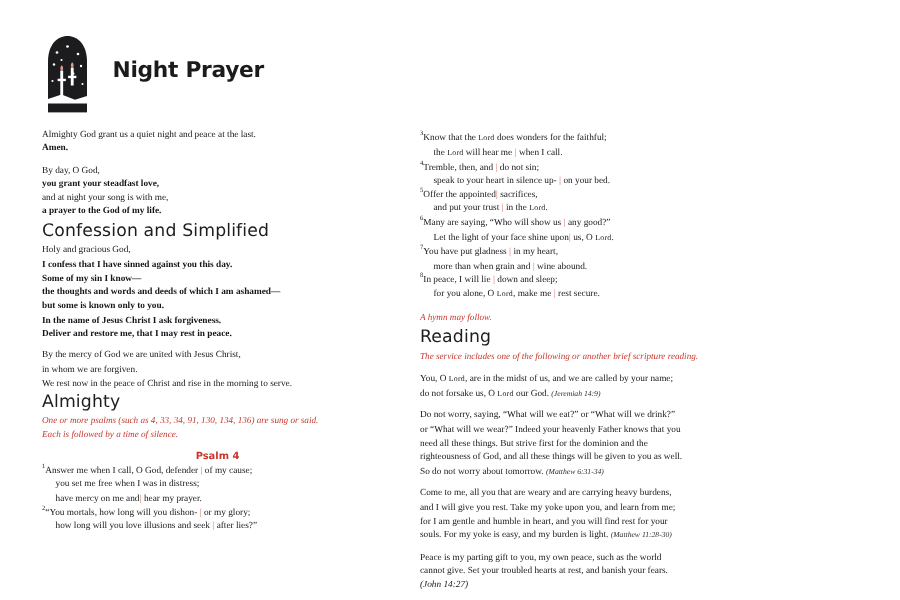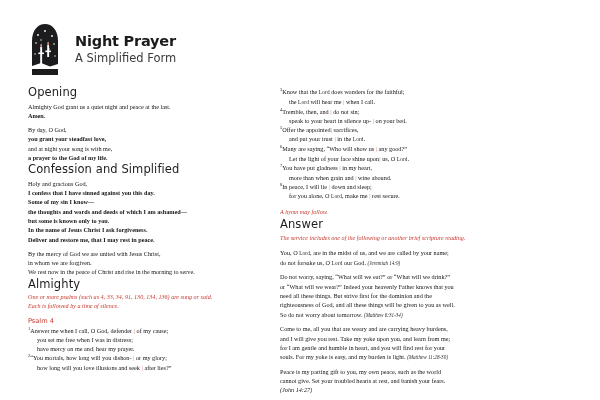--- a/index.html
+++ b/index.html
@@ -80,23 +80,24 @@
     color:#c8372d;
     font-style:italic;
     font-size:6.1px;
     line-height:1.5;
     margin:0;
   }
   .rubric-block{margin:0 0 5px 0;}
   .psalm-head{
     color:#c8372d;
     font-family:"DejaVu Sans", sans-serif;
-    font-weight:400;
+    font-weight:700;
     font-size:6.6px;
     margin:0 0 1px 0;
+    text-align:center;
   }
   .vs{
     font-size:4.4px;
     vertical-align:super;
     line-height:0;
   }
   .point{color:#e2968e;font-weight:700;}
   .sc{font-size:5.2px;letter-spacing:0.2px;}
   .cite{font-style:italic;font-size:5.1px;color:#2a2a2a;}
   .spacer-lg{height:7px;}
@@ -125,29 +126,27 @@
         <rect x="17.4" y="27.5" width="5.5" height="1.6" fill="#fff"></rect>
         <path d="M13.15 20.5 C14.6 22 14.2 23.6 13.15 24.2 C12.1 23.6 11.7 22 13.15 20.5 Z" fill="#e2968e"></path>
         <path d="M20.15 18.5 C21.6 20 21.2 21.6 20.15 22.2 C19.1 21.6 18.7 20 20.15 18.5 Z" fill="#e2968e"></path>
         <path d="M4 43 L13 40 L22 43.5 L30 41 L30 52 L4 52 Z" fill="#fff"></path>
         <path d="M4 46 L30 46 L30 52 L4 52 Z" fill="#1c1c1e"></path>
         <rect x="4" y="44.5" width="26" height="1.2" fill="#1c1c1e" opacity="0"></rect>
       </svg>
     </span>
     <div class="title-block">
       <h1 class="doc-title">Night Prayer</h1>
-      <div class="doc-subtitle">A Simplified Form</div>
     </div>
   </div>
 
   <div class="columns">
 
     <div class="col col-left">
 
-      <h2 class="section">Opening</h2>
       <p class="line">Almighty God grant us a quiet night and peace at the last.</p>
       <p class="line b block">Amen.</p>
       <p class="line">By day, O God,</p>
       <p class="line b">you grant your steadfast love,</p>
       <p class="line">and at night your song is with me,</p>
       <p class="line b">a prayer to the God of my life.</p>
 
       <h2 class="section sec-gap">Confession and Simplified</h2>
       <p class="line">Holy and gracious God,</p>
       <p class="line b">I confess that I have sinned against you this day.</p>
@@ -189,21 +188,21 @@
 
       <p class="line"><span class="vs">7</span><span>You have put gladness</span> <span class="point">|</span> <span>in my heart,</span></p>
       <p class="line indent1"><span>more than when grain and</span> <span class="point">|</span> <span>wine abound.</span></p>
 
       <p class="line"><span class="vs">8</span><span>In peace, I will lie</span> <span class="point">|</span> <span>down and sleep;</span></p>
       <p class="line indent1"><span>for you alone, O </span><span class="sc">Lord</span><span>, make me</span> <span class="point">|</span> <span>rest secure.</span></p>
 
       <div class="spacer-lg"></div>
       <p class="rubric">A hymn may follow.</p>
 
-      <h2 class="section sec-gap">Answer</h2>
+      <h2 class="section sec-gap">Reading</h2>
       <p class="rubric rubric-block">The service includes one of the following or another brief scripture reading.</p>
 
       <p class="line"><span>You, O </span><span class="sc">Lord</span><span>, are in the midst of us, and we are called by your name;</span></p>
       <p class="line block"><span>do not forsake us, O </span><span class="sc">Lord</span><span> our God.</span> <span class="cite">(Jeremiah 14:9)</span></p>
 
       <p class="line">Do not worry, saying, “What will we eat?” or “What will we drink?”</p>
       <p class="line">or “What will we wear?” Indeed your heavenly Father knows that you</p>
       <p class="line">need all these things. But strive first for the dominion and the</p>
       <p class="line">righteousness of God, and all these things will be given to you as well.</p>
       <p class="line block"><span>So do not worry about tomorrow.</span> <span class="cite">(Matthew 6:31-34)</span></p>

